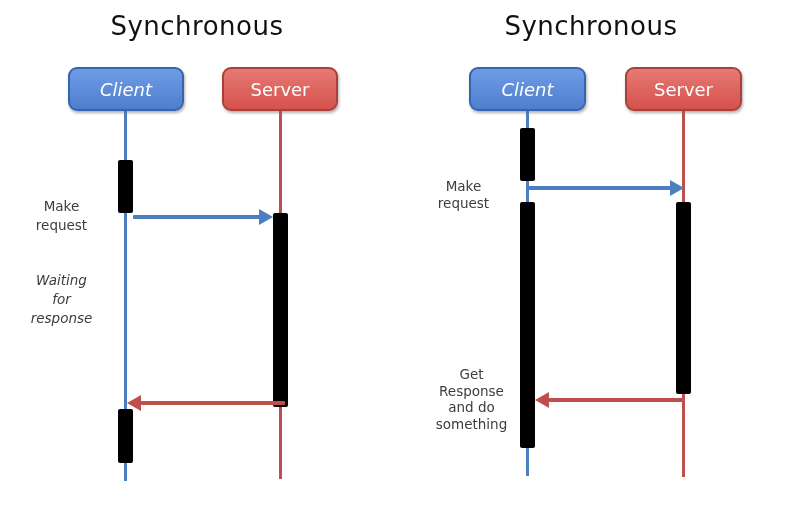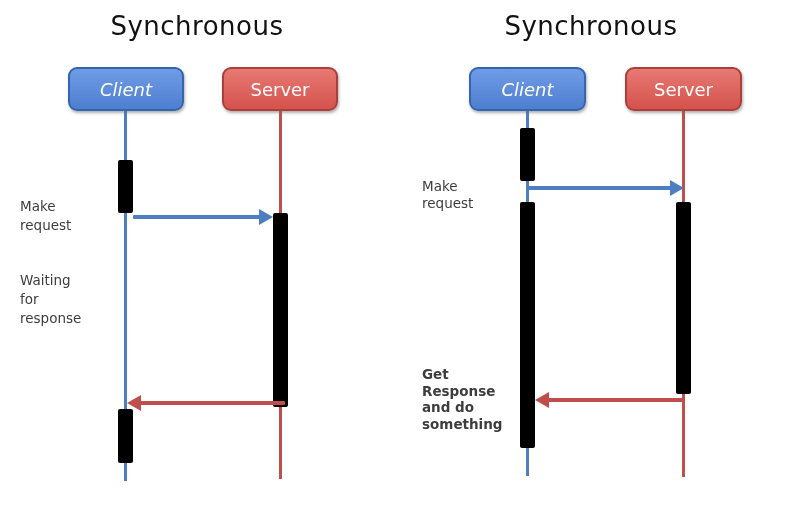--- a/index.html
+++ b/index.html
@@ -46,21 +46,21 @@
   .arrow.red{color:var(--red-line,#bf4f4c);}
   .arrow .shaft{position:absolute;top:6px;height:4px;background:currentColor;border-radius:1px;}
   .arrow.right .shaft{left:0;right:11px;}
   .arrow.left  .shaft{left:11px;right:0;}
   .arrow .head{position:absolute;top:0;width:0;height:0;
     border-top:8px solid transparent;border-bottom:8px solid transparent;}
   .arrow.right .head{right:0;border-left:14px solid currentColor;}
   .arrow.left  .head{left:0;border-right:14px solid currentColor;}
 
   .note{
-    position:absolute;white-space:pre-line;text-align:left;
+    position:absolute;white-space:pre-line;text-align:center;
     font-size:13.5px;color:var(--note-color,#3d3d3d);
   }
   #diagram-sync .note{line-height:19px;}
   #diagram-async .note{line-height:16.5px;}
 </style>
 </head>
 <body>
 
 <div class="canvas">
 
@@ -85,21 +85,21 @@
       <i class="shaft"></i>
       <i class="head"></i>
     </div>
     <div class="arrow left red" style="left:127px;top:395px;width:158px;">
       <i class="shaft"></i>
       <i class="head"></i>
     </div>
 
     <div class="note" style="left:20px;top:197px;width:83px;">Make
 request</div>
-    <div class="note" style="left:20px;top:271px;width:83px;">Waiting
+    <div class="note" style="left:20px;top:271px;width:83px;font-style:italic;">Waiting
 for
 response</div>
   </section>
 
   <section class="diagram" id="diagram-async">
     <h2 class="title">Synchronous</h2>
 
     <div class="lifeline blue" style="left:132px;top:111px;height:365px;"></div>
     <div class="lifeline red" style="left:288px;top:111px;height:366px;"></div>
 
@@ -118,19 +118,19 @@
       <i class="shaft"></i>
       <i class="head"></i>
     </div>
     <div class="arrow left red" style="left:141px;top:392px;width:150px;">
       <i class="shaft"></i>
       <i class="head"></i>
     </div>
 
     <div class="note" style="left:28px;top:178px;width:83px;">Make
 request</div>
-    <div class="note" style="left:28px;top:366px;width:83px;font-weight:bold;">Get
+    <div class="note" style="left:36px;top:366px;width:83px;">Get
 Response
 and do
 something</div>
   </section>
 
 </div>
 
 </body></html>

